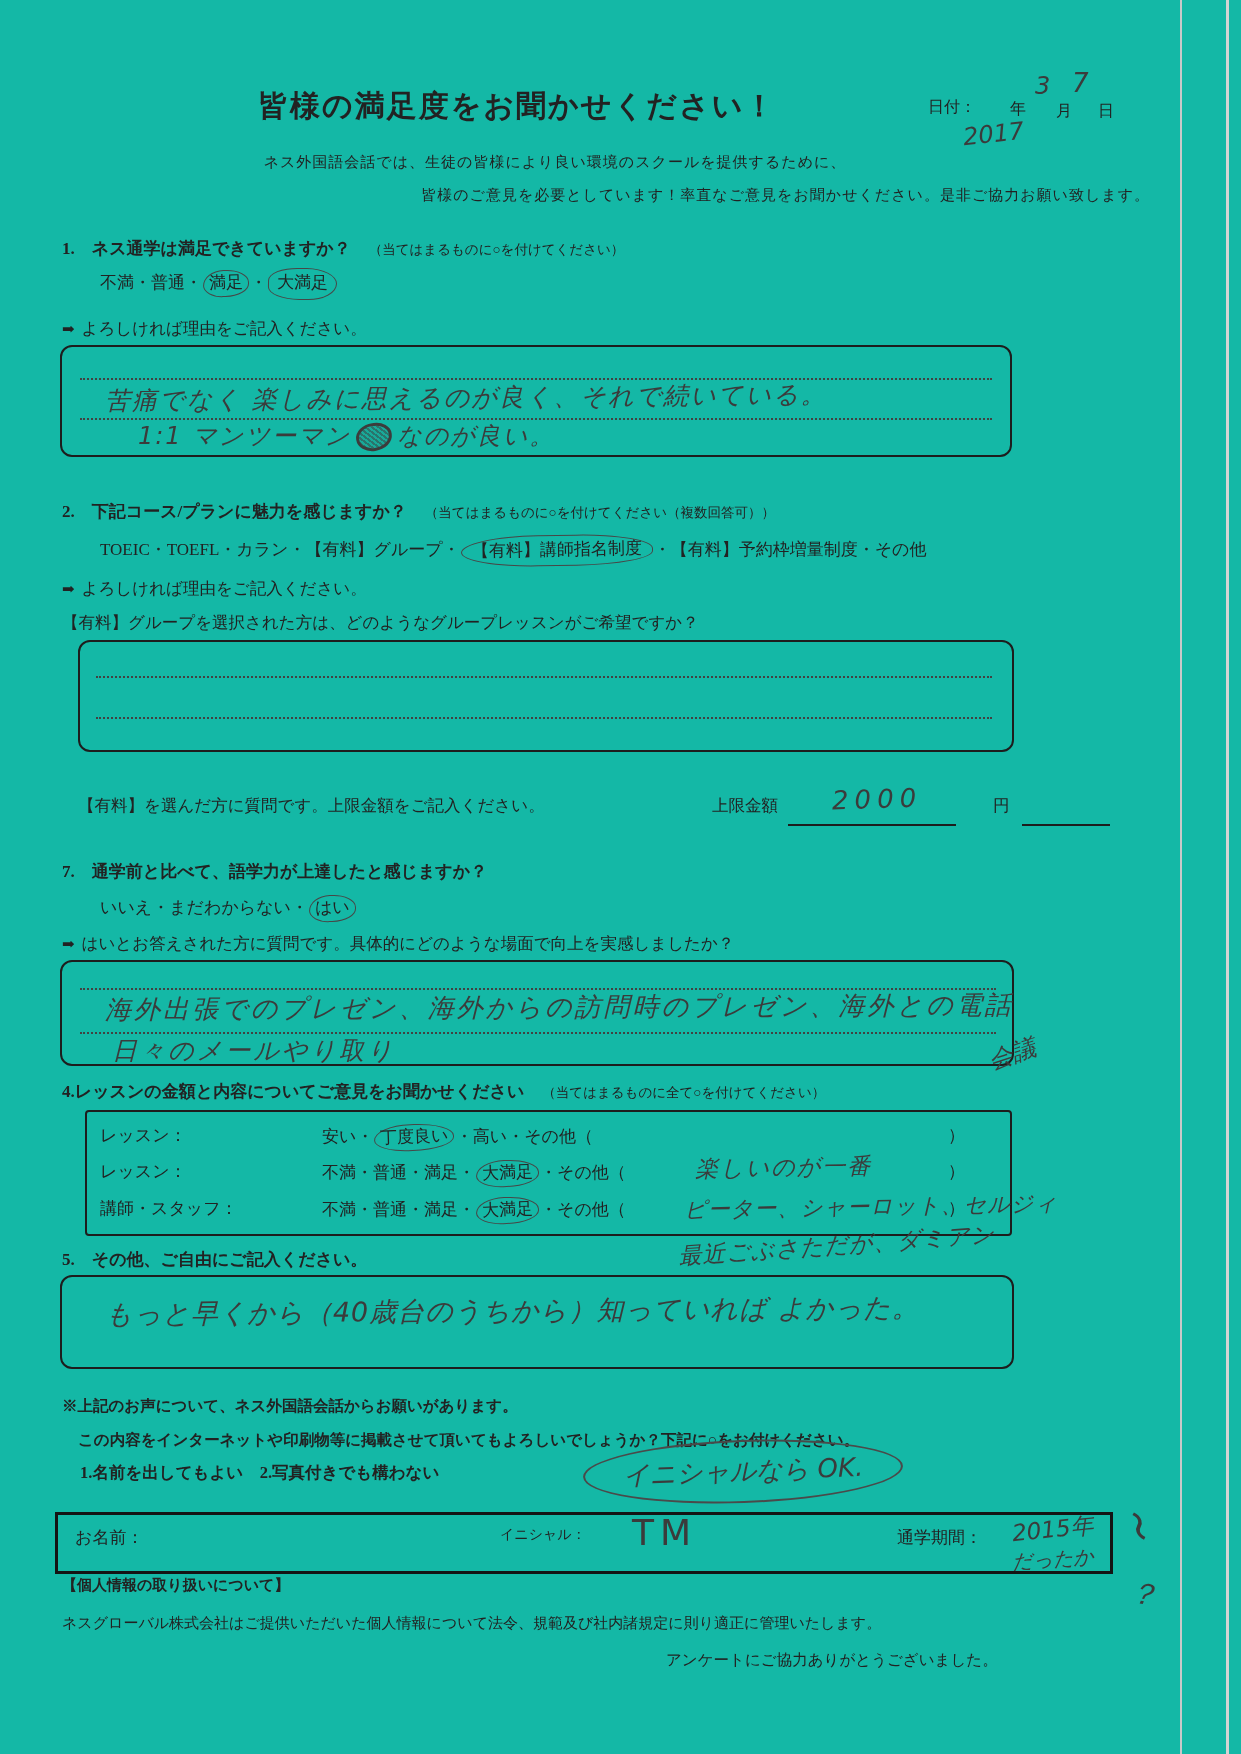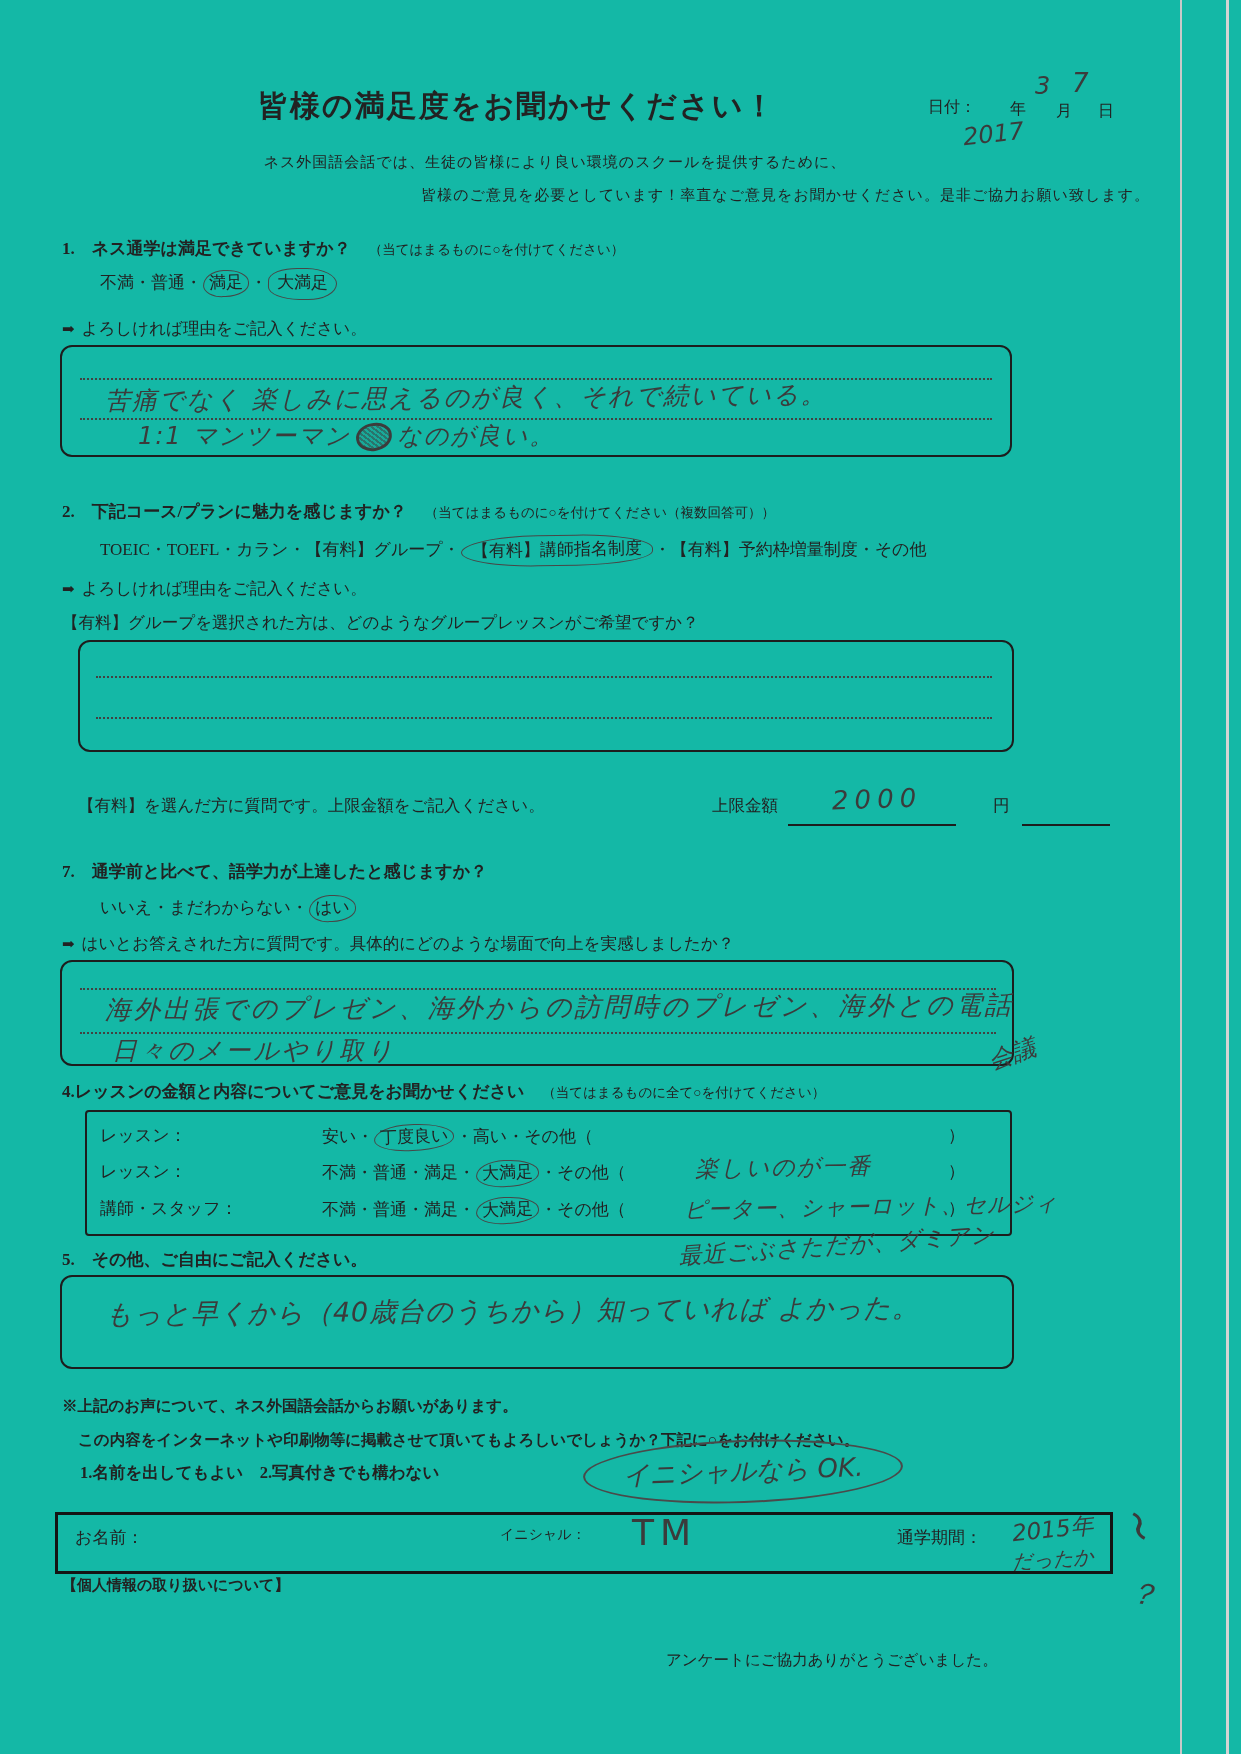--- a/index.html
+++ b/index.html
@@ -141,15 +141,16 @@
   <div class="abs print" style="left:75px;top:1526px;font-size:17px;">お名前：</div>
   <div class="abs print" style="left:500px;top:1526px;font-size:14px;">イニシャル：</div>
   <div class="abs hw" style="left:632px;top:1512px;font-size:36px;font-style:normal;letter-spacing:6px;">TM</div>
   <div class="abs print" style="left:897px;top:1526px;font-size:17px;">通学期間：</div>
   <div class="abs hw" style="left:1012px;top:1514px;font-size:23px;transform:rotate(-6deg);">2015年</div>
   <div class="abs hw" style="left:1120px;top:1502px;font-size:32px;transform:rotate(72deg);">〜</div>
   <div class="abs hw" style="left:1012px;top:1546px;font-size:20px;transform:rotate(-4deg);">だったか</div>
   <div class="abs hw" style="left:1128px;top:1574px;font-size:30px;transform:rotate(8deg);">？</div>
 
   <div class="abs print" style="left:62px;top:1576px;font-size:15px;font-weight:600;">【個人情報の取り扱いについて】</div>
+  <div class="abs print" style="left:62px;top:1614px;font-size:15px;">ネスグローバル株式会社はご提供いただいた個人情報について法令、規範及び社内諸規定に則り適正に管理いたします。</div>
   <div class="abs print" style="left:666px;top:1650px;font-size:15.5px;">アンケートにご協力ありがとうございました。</div>
 
 </div>
 
 </body></html>

